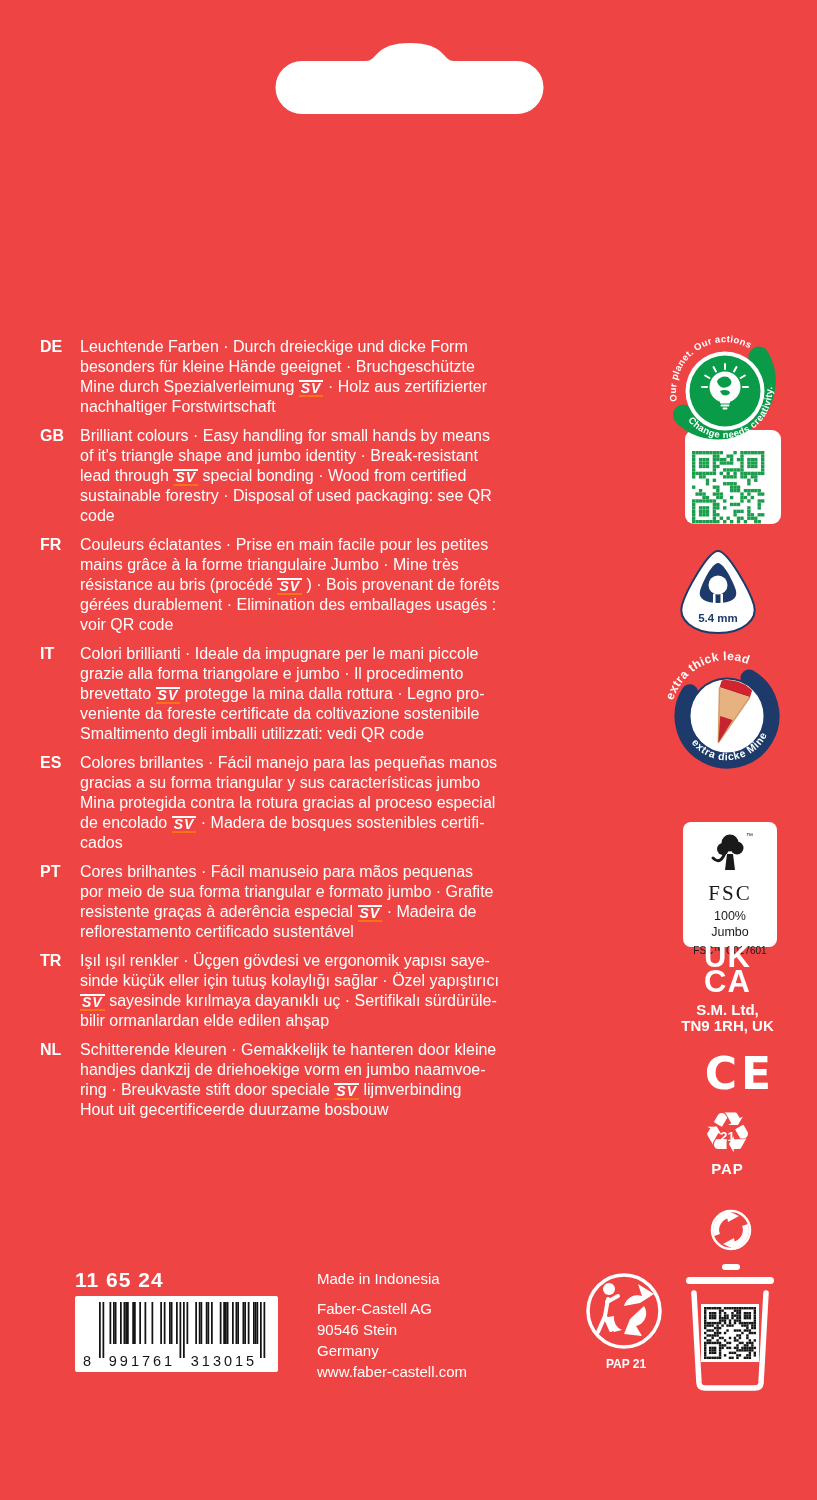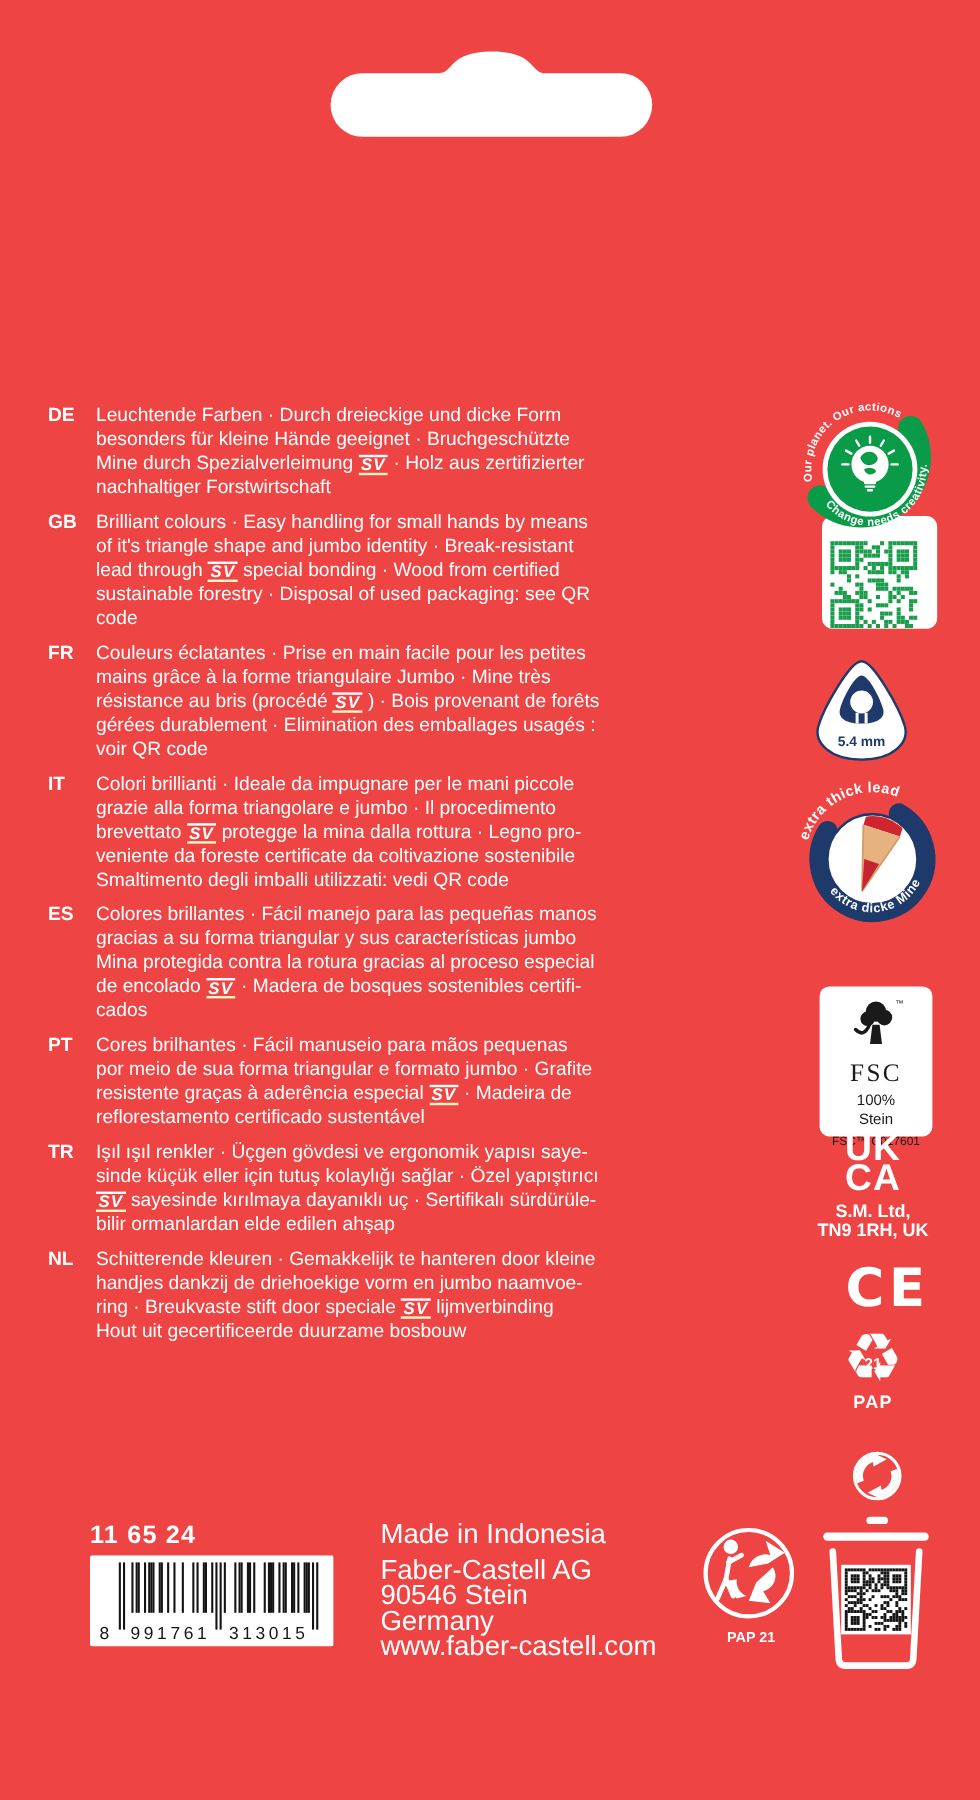--- a/index.html
+++ b/index.html
@@ -7,21 +7,21 @@
         font-family:"Liberation Sans",sans-serif;color:#fff;}
   svg text{font-family:"Liberation Sans",sans-serif;}
   .abs{position:absolute;}
 
   
   .paragraphs{position:absolute;left:40px;top:337px;width:572px;}
   .para{display:flex;margin-bottom:9px;font-size:16px;line-height:20px;}
   .para .lang{flex:0 0 40px;font-weight:700;}
   .para .body{flex:1;white-space:pre-line;}
   .sv{display:inline-block;font-weight:700;font-style:italic;border-top:2px solid #fff;
-      border-bottom:2px solid #fef9c3;line-height:12px;padding:0 2px 1px;font-size:14px;
+      border-bottom:2px solid #f97316;line-height:12px;padding:0 2px 1px;font-size:14px;
       letter-spacing:1px;vertical-align:-1px;}
 
   
   .fsc-card{position:absolute;left:683px;top:806px;width:94px;height:125px;background:#fff;
             border-radius:8px;color:#1a1a1a;text-align:center;margin-top:16px;}
   .fsc-name{font-family:"Liberation Serif",serif;font-size:21px;letter-spacing:2px;margin-top:1px;}
   .fsc-pct{font-size:12.5px;margin-top:3px;}
   .fsc-wood{font-size:12.5px;margin-top:2px;}
   .fsc-lic{font-size:10px;margin-top:6px;}
 
@@ -31,21 +31,21 @@
 
   .ce{position:absolute;left:680px;top:1048px;width:95px;text-align:right;
       font-family:"DejaVu Sans",sans-serif;font-size:44px;font-weight:700;letter-spacing:4px;}
 
   .recycle21{position:absolute;left:680px;top:1104px;width:95px;text-align:center;}
   .recycle21 .tri{font-family:"DejaVu Sans",sans-serif;font-size:56px;line-height:58px;}
   .recycle21 .num{position:absolute;left:0;right:0;top:25px;font-size:13px;font-weight:700;}
   .recycle21 .mat{font-size:15px;font-weight:700;letter-spacing:1px;margin-top:-2px;}
 
   .artnum{position:absolute;left:75px;top:1268px;font-size:21px;font-weight:700;letter-spacing:1px;}
-  .madein{position:absolute;left:317px;top:1268px;font-size:23px;line-height:21px;}
+  .madein{position:absolute;left:317px;top:1268px;font-size:15px;line-height:21px;}
   .addr{margin-top:9px;white-space:pre-line;}
   .triman-label{position:absolute;left:578px;top:1357px;width:96px;text-align:center;
                 font-size:12px;font-weight:700;}
 </style>
 </head>
 <body>
 
 <div class="card">
 
   <svg class="abs" style="left:270px;top:38px" width="280" height="82" viewBox="0 0 280 82">
@@ -408,21 +408,21 @@
         <circle cx="26" cy="13" r="8.5"></circle>
         <circle cx="19" cy="19" r="6"></circle>
         <circle cx="33" cy="18" r="6.5"></circle>
         <polygon points="23,24 29,24 31,40 21,40"></polygon>
       </g>
       <path d="M9,28 Q17,36 22,20" stroke="#1a1a1a" stroke-width="3" fill="none" stroke-linecap="round"></path>
       <text x="42" y="8" font-size="7" fill="#1a1a1a">™</text>
     </svg>
     <div class="fsc-name">FSC</div>
     <div class="fsc-pct">100%</div>
-    <div class="fsc-wood">Stein</div>
+    <div class="fsc-wood">Jumbo</div>
     <div class="fsc-lic">FSC™ C017601</div>
   </div>
 
   <div class="ukca">
     <div class="ukca-mark">
       <div>UK</div>
       <div>CA</div>
     </div>
     <div class="ukca-sub">
       <div>S.M. Ltd,</div>

